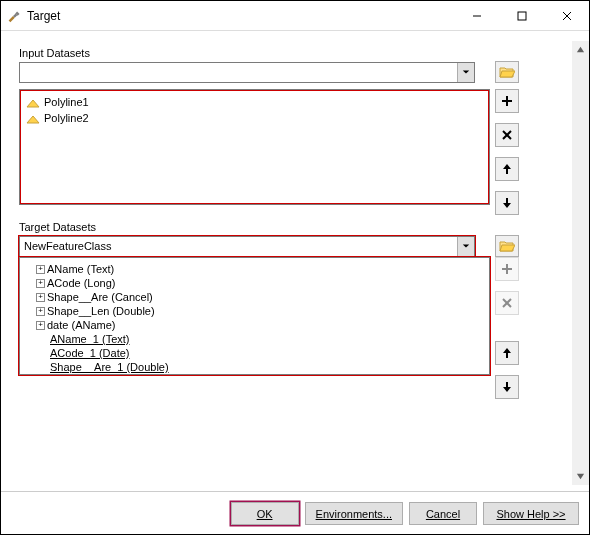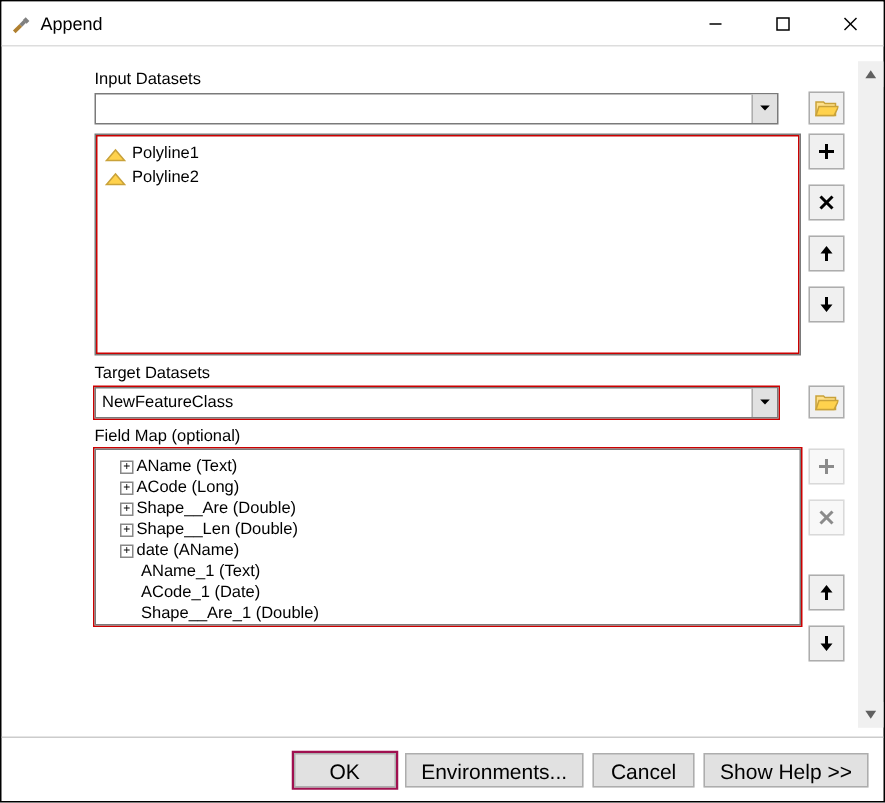--- a/index.html
+++ b/index.html
@@ -21,21 +21,20 @@
     background: #fff;
   }
   .titlebar .icon { width: 24px; display:flex; align-items:center; justify-content:center; }
   .titlebar .title { flex: 1; font-size: 12px; padding-left: 2px; }
   .winbtn { width: 45px; height: 28px; display:flex; align-items:center; justify-content:center; }
   .winbtn svg { width: 10px; height: 10px; }
   .content {
     position: relative;
     padding: 10px 4px 0 18px;
     height: 460px;
-    margin-left: 44px;
   }
   .scroll-rail {
     position: absolute;
     right: 0; top: 10px; bottom: 6px; width: 17px;
     background: #f0f0f0;
   }
   .scroll-arrow {
     width: 17px; height: 17px; display:flex; align-items:center; justify-content:center;
     background: #f0f0f0;
   }
@@ -58,64 +57,64 @@
     width: 24px; height: 22px; border: 1px solid #adadad; background: #f0f0f0;
     display:flex; align-items:center; justify-content:center;
   }
   .sidebtn {
     width: 24px; height: 24px; border: 1px solid #adadad; background: #f0f0f0;
     display:flex; align-items:center; justify-content:center;
   }
   .sidebtn.disabled { opacity: .45; }
   .listbox {
     border: 1px solid #7a7a7a; background: #fff;
-    height: 148px;
+    height: 116px;
     padding: 4px 6px;
     overflow: hidden;
   }
   .listbox.red { box-shadow: inset 0 0 0 1px #c00; }
   .fc-item { display:flex; align-items:center; gap:4px; height:16px; }
   .fc-icon { width:14px; height:12px; }
   .tree {
     border:1px solid #7a7a7a; background:#fff; height:118px; overflow:hidden;
     padding: 4px 2px 0 2px;
     line-height: 14px;
   }
   .tree.red { box-shadow: 0 0 0 1px #c00; }
   .tnode { display:flex; align-items:center; gap:2px; height:14px; }
   .tplus { width:9px; height:9px; border:1px solid #888; display:flex; align-items:center; justify-content:center; font-size:8px; line-height:0; }
-  .tindent { padding-left: 28px; }
+  .tindent { padding-left: 28px; text-decoration: underline; }
   .tindent0 { padding-left: 14px; }
   .footer {
     height: 44px; border-top:1px solid #ccc;
     display:flex; align-items:center; justify-content:flex-end;
     gap:6px; padding: 0 10px;
   }
   .btn {
     height:23px; min-width:68px; border:1px solid #adadad; background:#e1e1e1;
-    font-size:14px; padding:0 10px; display:flex; align-items:center; justify-content:center;
+    font-size:11px; padding:0 10px; display:flex; align-items:center; justify-content:center;text-decoration:underline;
   }
   .btn.primary { box-shadow: 0 0 0 1.5px #a01050; }
   .section { width: 500px; }
   .list-row { display:flex; gap:5px; align-items:flex-start; }
   .sidecol { display:flex; flex-direction:column; gap:4px; }
   .spacer { height: 18px; }
 </style>
 </head>
 <body>
 
 <div class="titlebar">
   <div class="icon">
     <svg viewBox="0 0 16 16" width="14" height="14">
         <path d="M3 13 L8 8 L10 10 L5 15 Z" fill="#b08030" stroke="#5a3" stroke-width="0"></path>
         <path d="M8 8 L11 5 L13 7 L10 10 Z" fill="#808080"></path>
         <rect x="11" y="3" width="4" height="3" fill="#808080" transform="rotate(45 12 5)"></rect>
       </svg>
   </div>
-  <div class="title">Append</div>
+  <div class="title">Target</div>
   <div class="winbtn">
       <svg viewBox="0 0 10 10">
         <line x1="1" y1="5" x2="9" y2="5" stroke="#000" stroke-width="1"></line>
       </svg>
     </div>
   <div class="winbtn">
       <svg viewBox="0 0 10 10">
         <rect x="1" y="1" width="8" height="8" fill="none" stroke="#000" stroke-width="1"></rect>
       </svg>
     </div>
@@ -222,34 +221,33 @@
         <svg width="16" height="14" viewBox="0 0 16 14">
             <path d="M1 3 L6 3 L7 4 L14 4 L14 12 L1 12 Z" fill="#ffe08a" stroke="#c9a23a"></path>
             <path d="M3 6 L16 6 L13 12 L1 12 Z" fill="#ffd24d" stroke="#c9a23a"></path>
           </svg>
       </div>
     </div>
   </div>
 
 
   <div class="section">
-    <div class="label">Field Map (optional)</div>
     <div class="list-row">
       <div class="tree red" style="flex:1" id="fieldmap">
           <div class="tnode tindent0">
             <div class="tplus">+</div>
             <span>AName (Text)</span>
           </div>
           <div class="tnode tindent0">
             <div class="tplus">+</div>
             <span>ACode (Long)</span>
           </div>
           <div class="tnode tindent0">
             <div class="tplus">+</div>
-            <span>Shape__Are (Double)</span>
+            <span>Shape__Are (Cancel)</span>
           </div>
           <div class="tnode tindent0">
             <div class="tplus">+</div>
             <span>Shape__Len (Double)</span>
           </div>
           <div class="tnode tindent0">
             <div class="tplus">+</div>
             <span>date (AName)</span>
           </div>
           <div class="tnode tindent">

